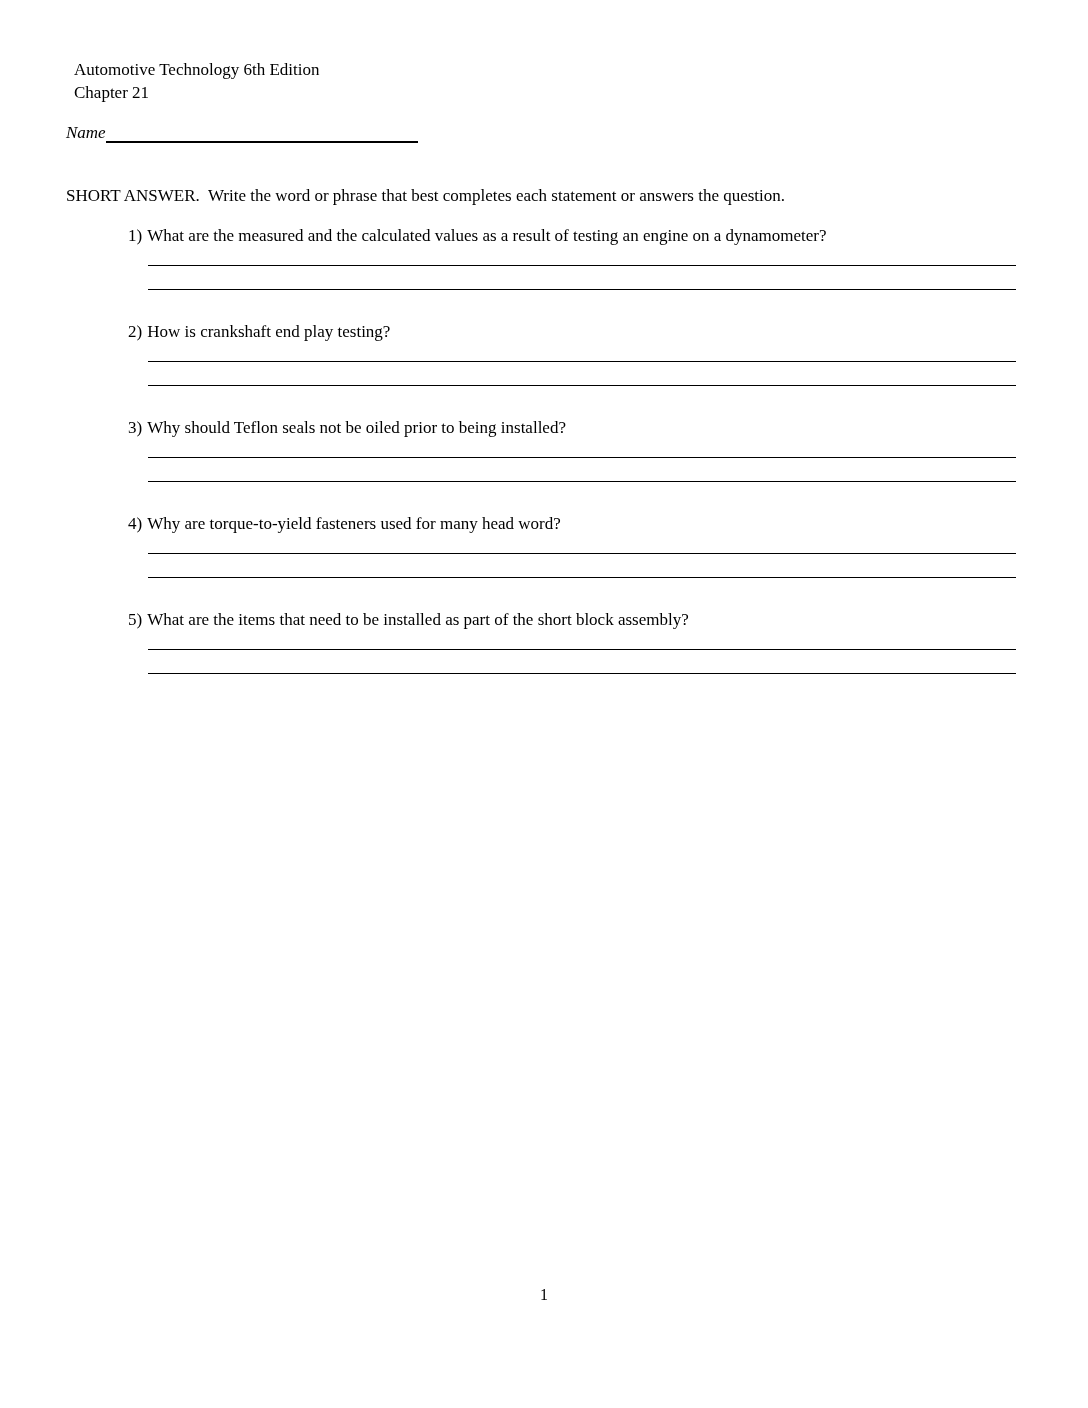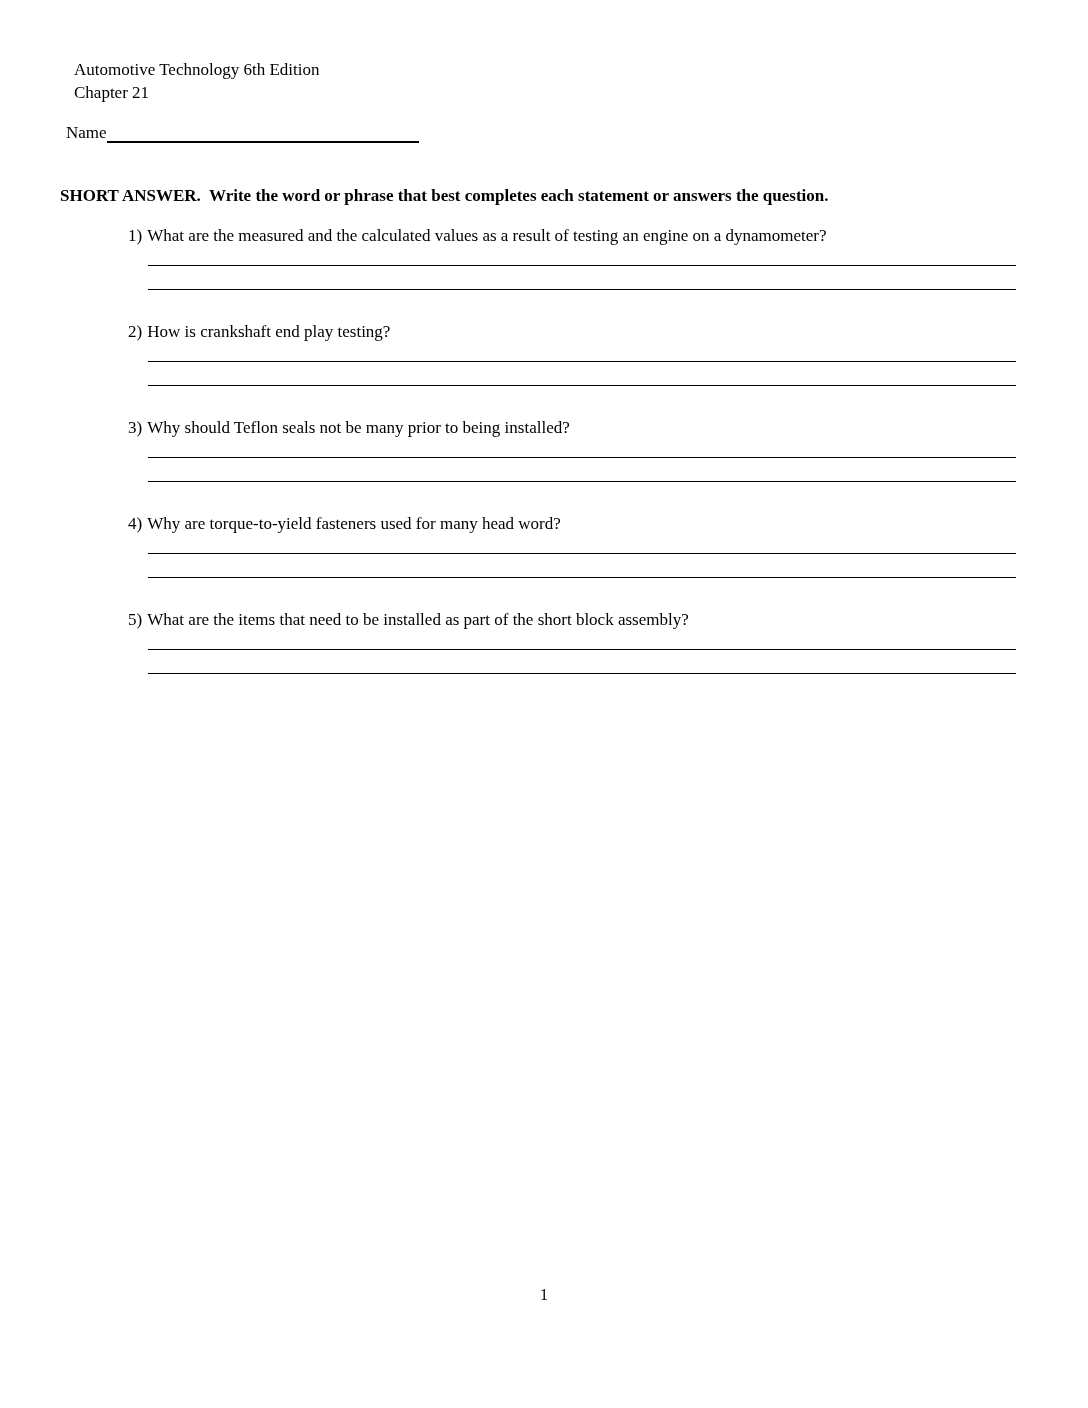--- a/index.html
+++ b/index.html
@@ -22,34 +22,35 @@
     top: 58px;
     line-height: 23px;
     margin-left: 8px;
   }
   .name-row {
     position: absolute;
     left: 66px;
     top: 122px;
     line-height: 21px;
     white-space: nowrap;
+    font-style: italic;
   }
   .name-underline {
     display: inline-block;
     width: 312px;
     height: 19px;
     border-bottom: 2px solid #000000;
     vertical-align: bottom;
   }
   .section-heading {
     position: absolute;
-    left: 60px;
+    left: 66px;
     top: 185px;
     width: 960px;
-    font-weight: bold;
+    font-weight: normal;
     line-height: 21px;
     white-space: pre-wrap;
   }
   .questions {
     position: absolute;
     left: 128px;
     top: 225px;
     width: 900px;
     font-family: Liberation Serif, serif;
   }
@@ -111,21 +112,21 @@
   <div class="question-block">
     <div class="question-text">
       <span class="question-number">2)</span><span>How is crankshaft end play testing?</span>
     </div>
     <div class="answer-line first"></div>
     <div class="answer-line second"></div>
   </div>
 
   <div class="question-block">
     <div class="question-text">
-      <span class="question-number">3)</span><span>Why should Teflon seals not be many prior to being installed?</span>
+      <span class="question-number">3)</span><span>Why should Teflon seals not be oiled prior to being installed?</span>
     </div>
     <div class="answer-line first"></div>
     <div class="answer-line second"></div>
   </div>
 
   <div class="question-block">
     <div class="question-text">
       <span class="question-number">4)</span><span>Why are torque-to-yield fasteners used for many head word?</span>
     </div>
     <div class="answer-line first"></div>

